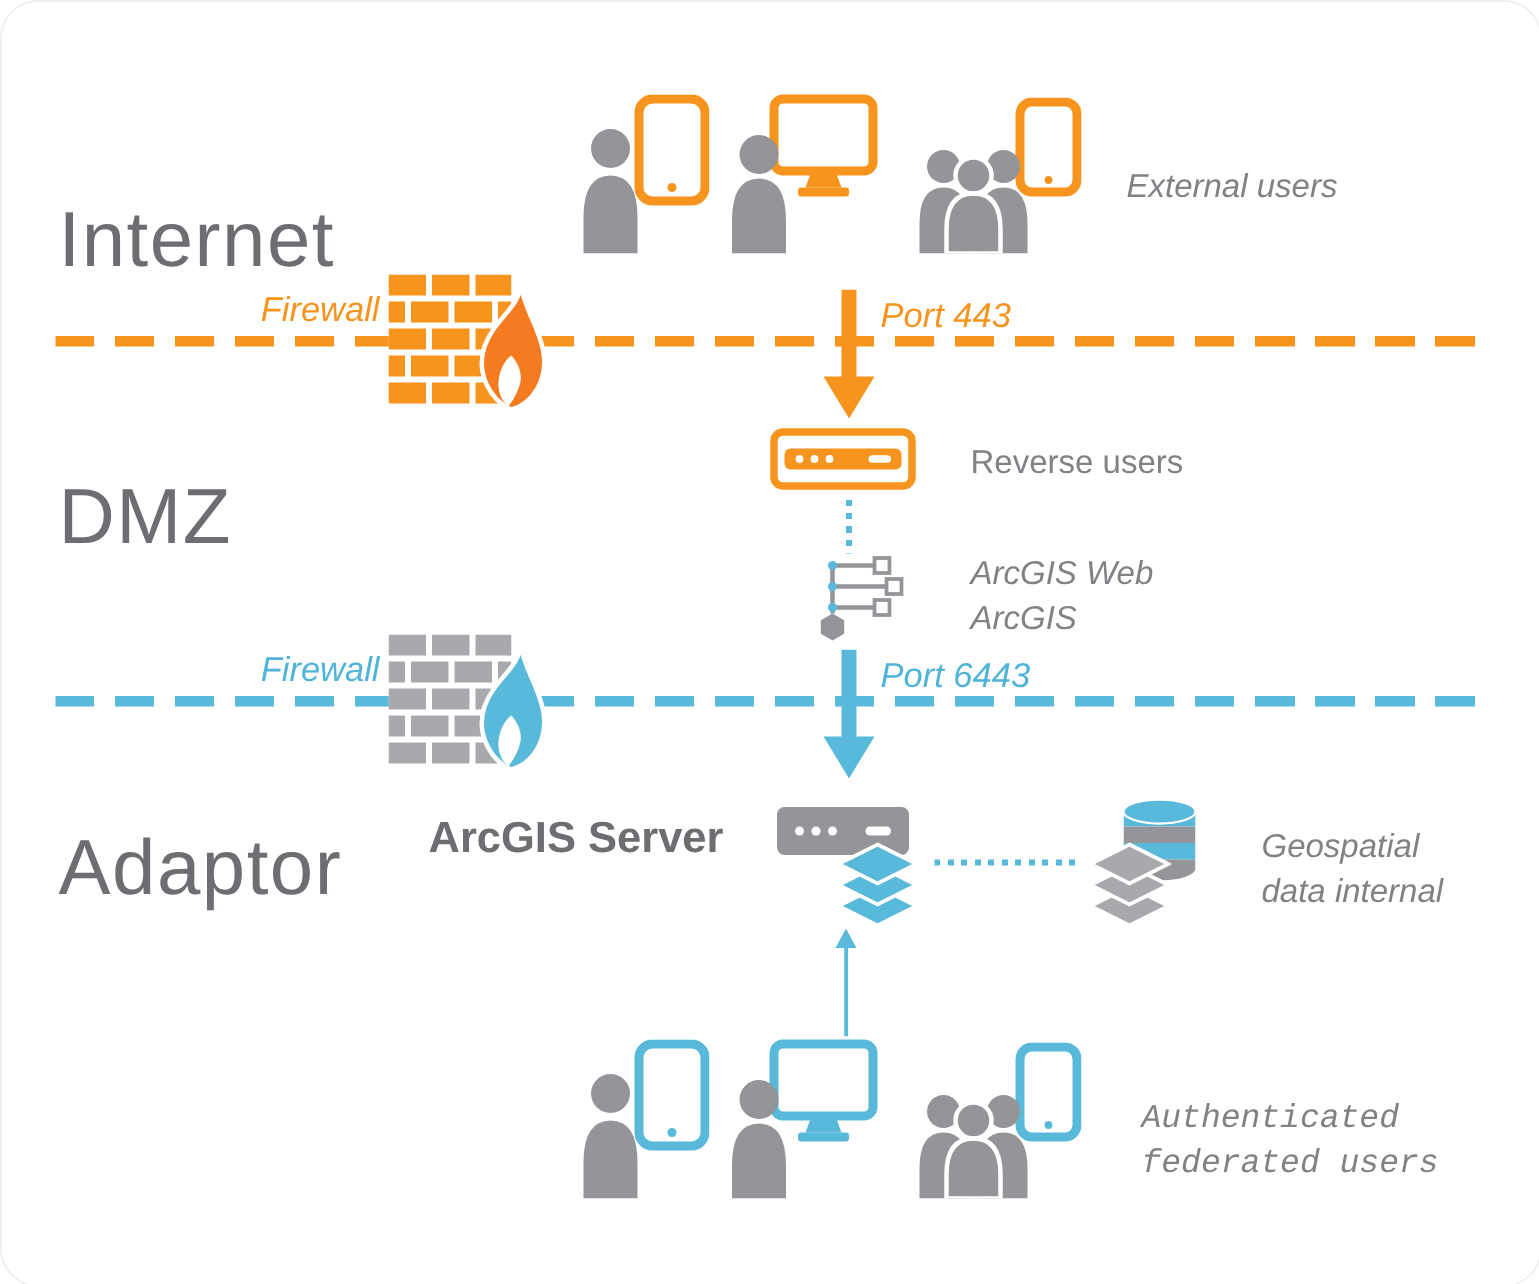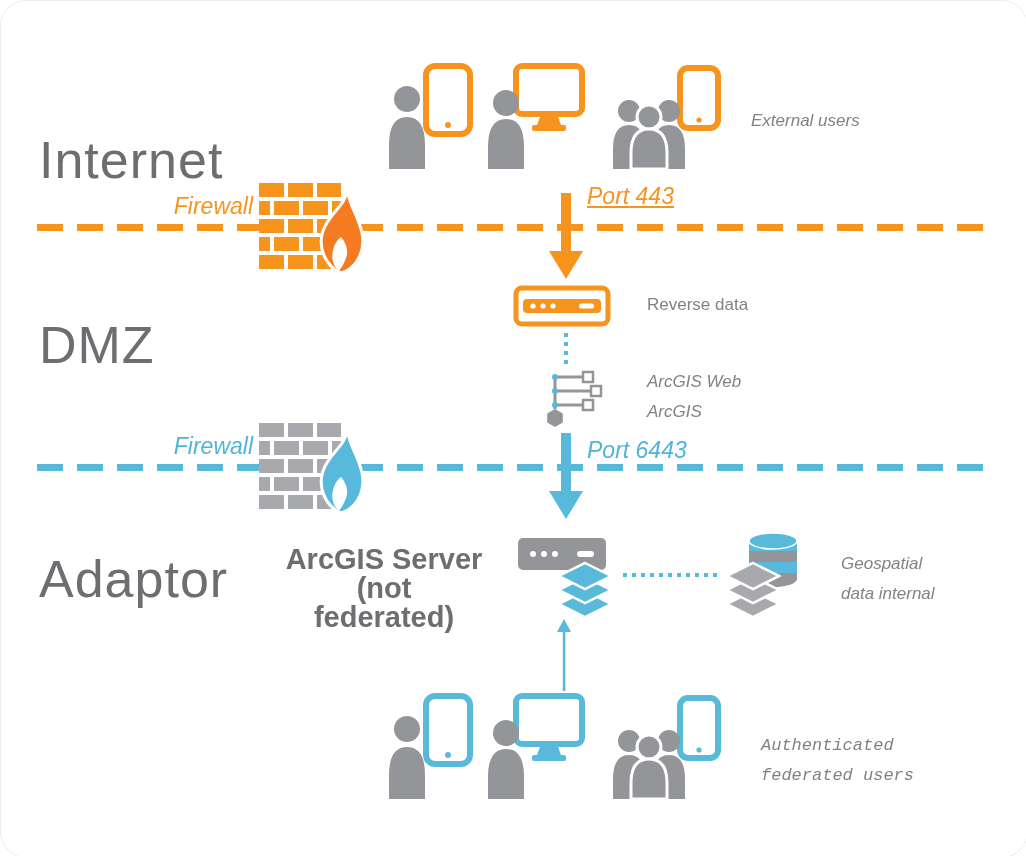--- a/index.html
+++ b/index.html
@@ -12,21 +12,21 @@
     overflow:hidden;
     font-family:"Liberation Sans", sans-serif;
   }
   .abs{position:absolute;}
   .zone-label{
     font-size:52px;
     color:#6d6e71;
     letter-spacing:1px;
     font-weight:500;
   }
-  .caption{font-size:17px;color:#808285;}
+  .caption{font-size:22px;color:#808285;}
   .caption.it{font-style:italic;}
   .orange-it{font-size:23px;color:#F7941E;font-style:italic;}
   .blue-it{font-size:23px;color:#4FB4D8;font-style:italic;}
   .bold-title{font-size:29px;color:#6d6e71;font-weight:bold;line-height:29px;text-align:center;}
   .two-line{line-height:30px;font-style:italic;}
   .fw-line{
     height:7px;
   }
   .fw-line.orange{
     background:repeating-linear-gradient(90deg,#F7941E 0 26px,transparent 26px 40px);
@@ -110,39 +110,39 @@
           <rect x="58" y="72" width="24" height="14"></rect>
       </g>
     </svg>
   </div>
   <div class="abs" style="left:312px;top:186px;">
     <svg width="58" height="88" viewBox="0 0 58 88">
       <path d="M34 2 C34 18 16 26 10 44 C4 62 14 80 28 86 C42 82 53 66 49 46 C45 28 36 18 34 2 Z" fill="#F47B20" stroke="#fff" stroke-width="3"></path>
       <path d="M28 50 C33 56 36 63 33 71 C31 77 28 81 26 84 C20 79 18 71 20 63 C22 56 25 52 28 50 Z" fill="#fff"></path>
     </svg>
   </div>
-  <div class="abs orange-it" style="left:586px;top:182px;text-decoration:underline;">Port 443</div>
+  <div class="abs orange-it" style="left:586px;top:196px;">Port 443</div>
   <div class="abs" style="left:548px;top:192px;">
     <svg width="34" height="86" viewBox="0 0 34 86">
       <rect x="12" y="0" width="10" height="60" fill="#F7941E"></rect>
       <polygon points="0,58 34,58 17,86" fill="#F7941E"></polygon>
     </svg>
   </div>
 
   <div class="abs" style="left:512px;top:284px;">
     <svg width="98" height="42" viewBox="0 0 98 42">
       <rect x="3" y="3" width="92" height="36" rx="6" fill="#fff" stroke="#F7941E" stroke-width="5"></rect>
       <rect x="10" y="14" width="78" height="14" rx="4" fill="#F7941E"></rect>
       <circle cx="20" cy="21" r="2.6" fill="#fff"></circle>
       <circle cx="30" cy="21" r="2.6" fill="#fff"></circle>
       <circle cx="40" cy="21" r="2.6" fill="#fff"></circle>
       <rect x="66" y="18.5" width="15" height="5" rx="2.5" fill="#fff"></rect>
     </svg>
   </div>
-  <div class="abs caption" style="left:646px;top:294px;">Reverse data</div>
+  <div class="abs caption" style="left:646px;top:294px;">Reverse users</div>
 
   <div class="abs dot-vline" style="left:563px;top:332px;height:36px;"></div>
 
   <div class="abs" style="left:534px;top:366px;">
     <svg width="70" height="62" viewBox="0 0 70 62">
       <g stroke="#939598" stroke-width="3" fill="none">
         <path d="M20 42 V10 H48"></path>
         <path d="M20 24 H56"></path>
         <path d="M20 38 H48"></path>
       </g>
@@ -195,21 +195,20 @@
   <div class="abs blue-it" style="left:586px;top:436px;">Port 6443</div>
   <div class="abs" style="left:548px;top:432px;">
     <svg width="34" height="86" viewBox="0 0 34 86">
       <rect x="12" y="0" width="10" height="60" fill="#58B9DB"></rect>
       <polygon points="0,58 34,58 17,86" fill="#58B9DB"></polygon>
     </svg>
   </div>
 
   <div class="abs bold-title" style="left:283px;top:544px;width:200px;">
     <div>ArcGIS Server</div>
-    <div>(not federated)</div>
   </div>
   <div class="abs" style="left:516px;top:536px;">
     <svg width="90" height="34" viewBox="0 0 90 34">
       <rect x="1" y="1" width="88" height="32" rx="5" fill="#939598"></rect>
       <circle cx="16" cy="17" r="3" fill="#fff"></circle>
       <circle cx="27" cy="17" r="3" fill="#fff"></circle>
       <circle cx="38" cy="17" r="3" fill="#fff"></circle>
       <rect x="60" y="14" width="17" height="6" rx="3" fill="#fff"></rect>
     </svg>
   </div>

